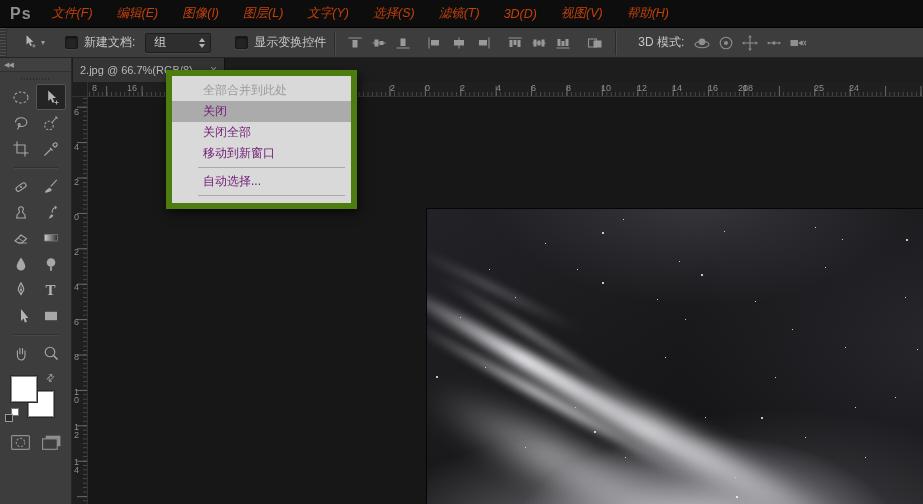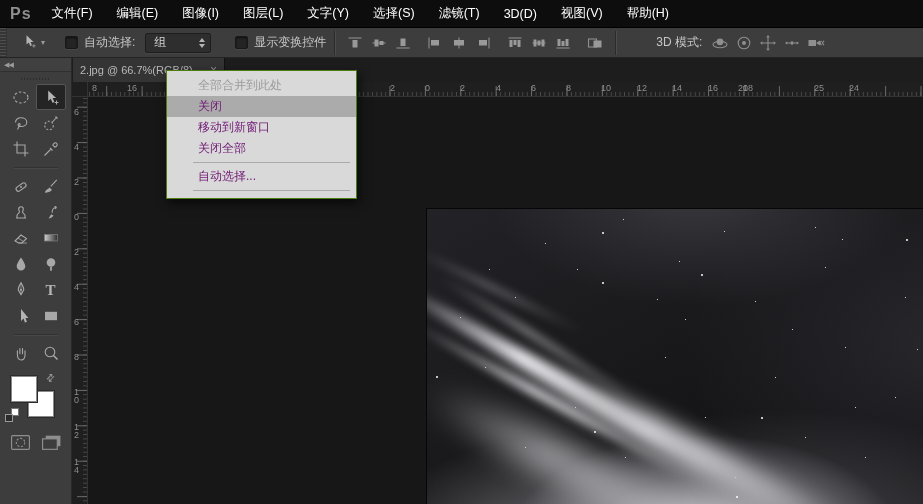--- a/index.html
+++ b/index.html
@@ -4,21 +4,21 @@
 <style>
   * { margin:0; padding:0; box-sizing:border-box; }
   html,body { width:923px; height:504px; overflow:hidden; background:#171717;
     font-family:"Liberation Sans","DejaVu Sans",sans-serif; }
 
   
   .menubar { position:absolute; left:0; top:0; width:923px; height:27px; background:#0d0d0d;
     display:flex; align-items:center; z-index:10; }
   .ps-logo { color:#8f8f8f; font-weight:bold; font-size:16px; padding:0 8px 0 10px; letter-spacing:1px; }
   .mb-items { display:flex; height:100%; align-items:center; }
-  .mb-item { color:#ffffff; font-size:12.5px; padding:0 12px; height:100%; display:flex; align-items:center; cursor:default; }
+  .mb-item { color:#c2410c; font-size:12.5px; padding:0 12px; height:100%; display:flex; align-items:center; cursor:default;font-style:italic; }
 
   
   .optionsbar { position:absolute; left:0; top:27px; width:923px; height:31px; background:#3d3d3d;
     border-top:1px solid #000; border-bottom:1px solid #232323; display:flex; align-items:center;
     color:#c5c5c5; font-size:12px; z-index:9; }
   .ob-grip { width:7px; height:100%; background:repeating-linear-gradient(180deg,#4e4e4e 0 1px,#353535 1px 3px); border-right:1px solid #333; }
   .preset { display:flex; align-items:center; gap:4px; margin-left:10px; padding:2px 4px; }
   .caret { font-size:8px; color:#9a9a9a; }
   .checkbox { width:13px; height:13px; background:#242424; border:1px solid #181818; border-radius:2px;
     box-shadow:inset 0 1px 2px rgba(0,0,0,.6), 0 1px 0 rgba(255,255,255,.06); display:inline-block; }
@@ -28,21 +28,21 @@
     padding-left:8px; color:#d2d2d2; }
   .stepper { margin-left:auto; margin-right:5px; display:flex; flex-direction:column; align-items:center; }
   .tri-up { width:0; height:0; border-left:3.5px solid transparent; border-right:3.5px solid transparent; border-bottom:4px solid #b5b5b5; margin-bottom:2px; }
   .tri-dn { width:0; height:0; border-left:3.5px solid transparent; border-right:3.5px solid transparent; border-top:4px solid #b5b5b5; }
   .cb2 { margin-left:24px; }
   .vsep { width:1px; height:24px; background:#2b2b2b; box-shadow:1px 0 0 #4c4c4c; margin:0 8px; }
   .igroup { display:flex; align-items:center; }
   .opticon { width:24px; height:22px; display:flex; align-items:center; justify-content:center; }
   .opticon svg { stroke:#8f8f8f; fill:none; stroke-width:1.1; }
   .gap8 { width:8px; }
-  .m3label { margin-left:32px; margin-right:6px; white-space:nowrap;text-align:center; }
+  .m3label { margin-left:14px; margin-right:6px; white-space:nowrap;text-align:center; }
 
   
   .toolbar { position:absolute; left:0; top:58px; width:72px; bottom:0; background:#3d3d3d;
     border-right:1px solid #282828; z-index:8; }
   .tb-collapse { height:14px; background:#404040; border-bottom:1px solid #303030; color:#9a9a9a;
     font-size:7px; line-height:13px; padding-left:4px; letter-spacing:-1px; }
   .grip-dots { width:30px; height:2px; margin:6px auto 4px;
     background:repeating-linear-gradient(90deg,#2c2c2c 0 1px,transparent 1px 3px); }
   .tools { display:grid; grid-template-columns:30px 30px; justify-content:center; }
   .tool { width:30px; height:26px; display:flex; align-items:center; justify-content:center; }
@@ -109,21 +109,21 @@
       418px 138px #cfcfd2,468px 188px #cfcfd2,148px 198px #cfcfd2,278px 208px #cfcfd2,378px 228px #cfcfd2,
       438px 248px #cfcfd2,198px 248px #cfcfd2,98px 238px #cfcfd2,308px 268px #cfcfd2,478px 88px #cfcfd2,
       33px 108px #cfcfd2,388px 18px #cfcfd2,428px 198px #cfcfd2,258px 110px #cfcfd2,62px 60px #cfcfd2,
       490px 140px #cfcfd2,230px 90px #cfcfd2,150px 60px #cfcfd2,415px 30px #cfcfd2,365px 120px #cfcfd2; }
   .starfield2 { position:absolute; left:0; top:0; width:2px; height:2px; background:transparent; border-radius:50%;
     box-shadow:175px 23px #fff,274px 65px #fff,175px 73px #fff,479px 30px #fff,9px 167px #fff,
       167px 222px #fff,334px 208px #fff,309px 287px #fff; }
 
   
   .ctxmenu { position:absolute; left:166px; top:70px; width:191px; background:#d9d9d9;
-    border:1px solid #4d7c0f; box-shadow:2px 4px 10px rgba(0,0,0,.65); padding:4px 0; z-index:99; }
+    border:6px solid #4d7c0f; box-shadow:2px 4px 10px rgba(0,0,0,.65); padding:4px 0; z-index:99; }
   .cm-item { height:21px; line-height:21px; padding-left:31px; font-size:12px; color:#701a75; white-space:nowrap; }
   .cm-item.highlighted { background:#ababab; }
   .cm-item.disabled { color:#9b9b9b; }
   .cm-sep { height:1px; background:#aaa; margin:3px 6px 3px 26px; }
 </style>
 </head>
 <body>
 
 <div class="menubar">
   <div class="ps-logo">Ps</div>
@@ -144,21 +144,21 @@
 <div class="optionsbar">
   <div class="ob-grip"></div>
   <div class="preset">
     <span><svg width="16" height="16" viewBox="0 0 18 18">
           <path d="M6.2 2.5V13l2.6-2.3 1.6 4 1.9-.8-1.6-3.9h3.4z" fill="#b4b4b4" stroke="none"></path>
           <path d="M12.5 14.5h4m-2-2v4" stroke="#9a9a9a" stroke-width="1" fill="none"></path>
         </svg></span>
     <span class="caret">▾</span>
   </div>
   <span class="checkbox" style="margin-left:16px;"></span>
-  <span class="oplabel">自动选择:</span>
+  <span class="oplabel">新建文档:</span>
   <div class="dropdown">
     <span>组</span>
     <span class="stepper">
         <span class="tri-up"></span>
         <span class="tri-dn"></span>
       </span>
   </div>
   <span class="checkbox cb2"></span>
   <span class="oplabel">显示变换控件</span>
   <div class="vsep"></div>
@@ -464,18 +464,18 @@
   <div class="streak s1"></div>
   <div class="streak s2"></div>
   <div class="streak s4"></div>
   <div class="starfield"></div>
   <div class="starfield2"></div>
 </div>
 
 <div class="ctxmenu" id="ctxmenu">
     <div class="cm-item disabled">全部合并到此处</div>
     <div class="cm-item highlighted">关闭</div>
+    <div class="cm-item">关闭全部</div>
     <div class="cm-item">移动到新窗口</div>
-    <div class="cm-item">关闭全部</div>
     <div class="cm-sep"></div>
     <div class="cm-item">自动选择...</div>
     <div class="cm-sep"></div>
   </div>
 
 </body></html>

